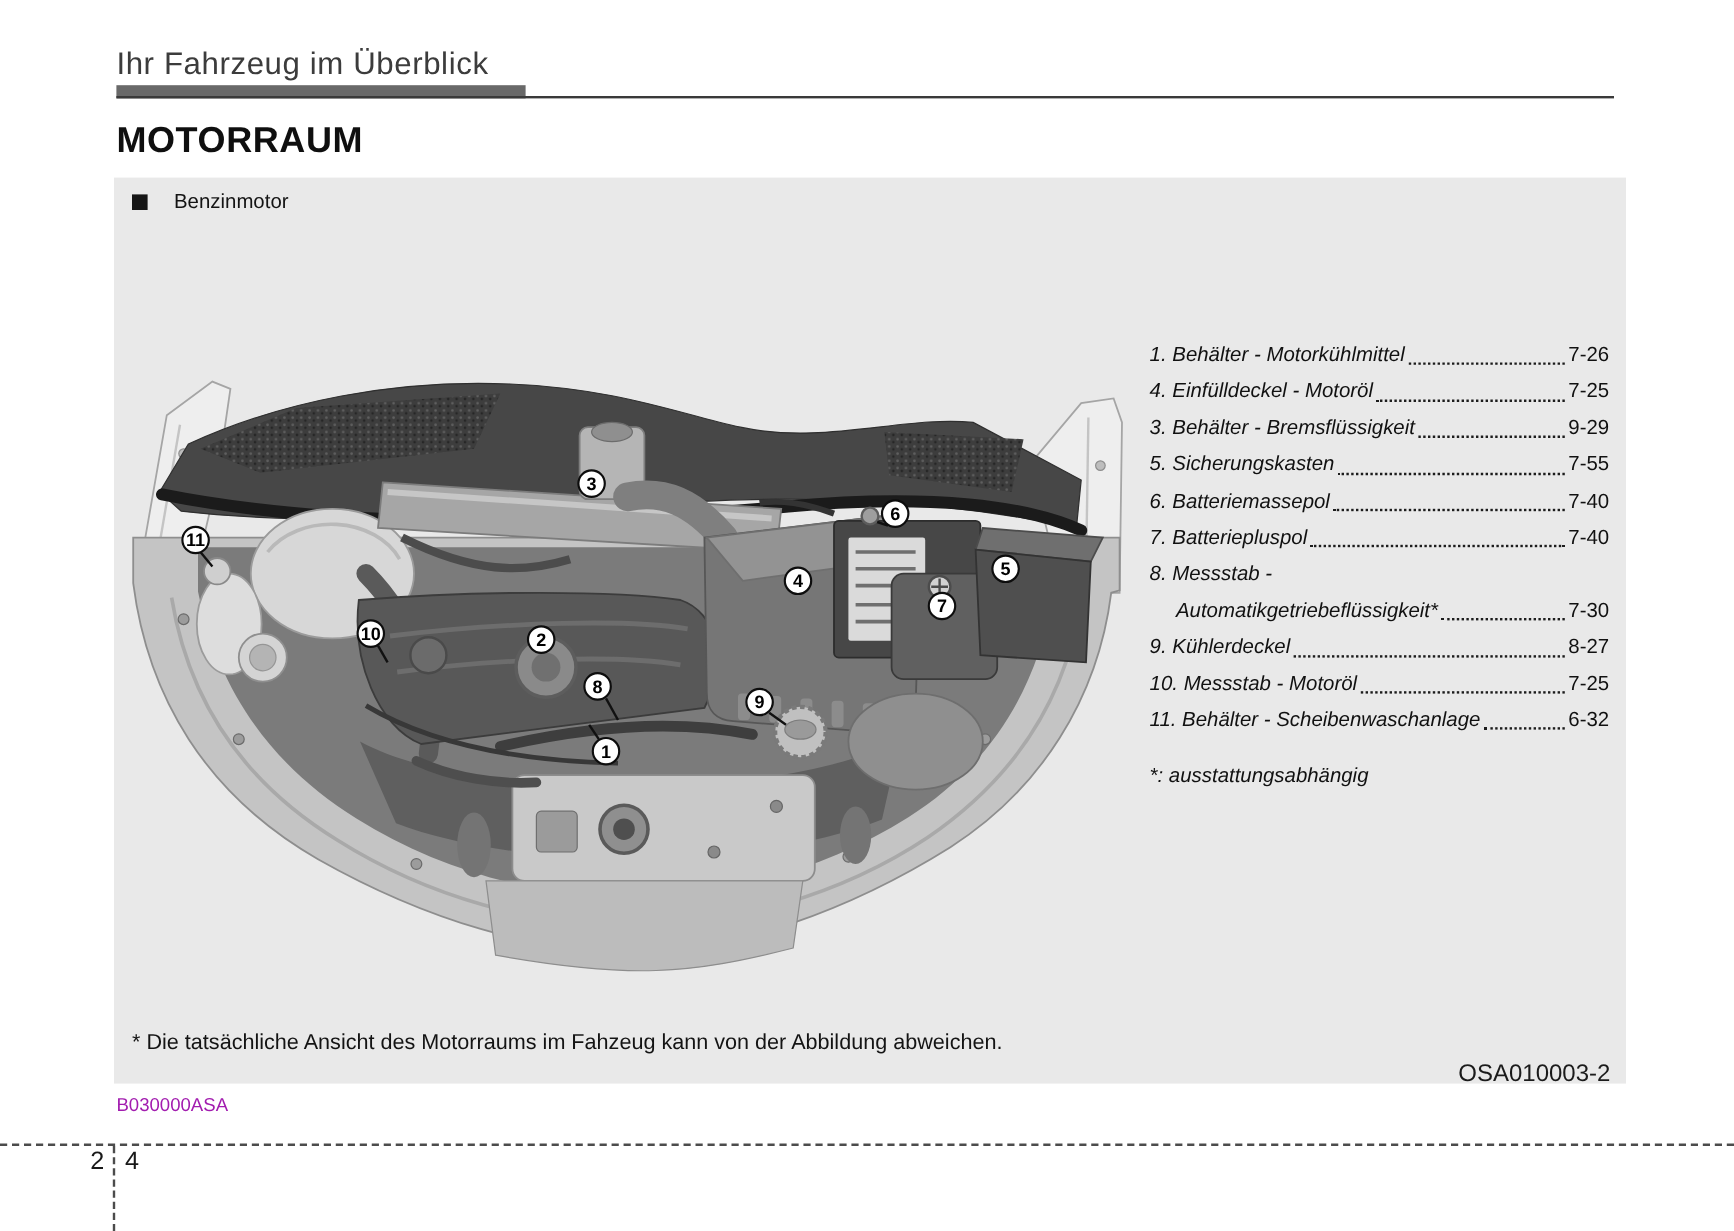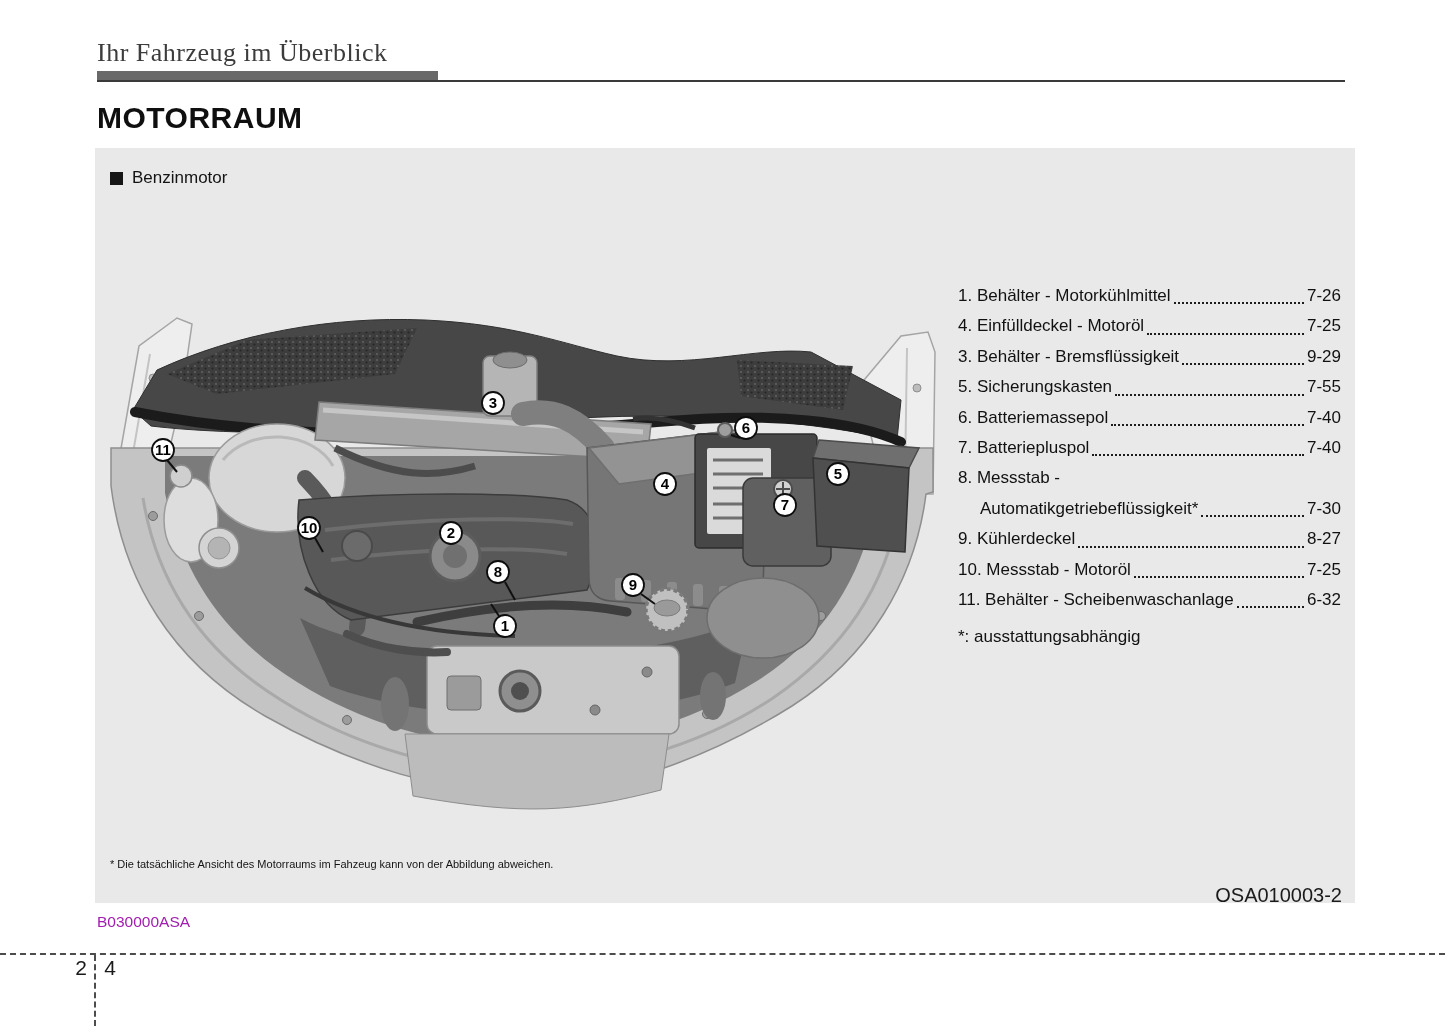--- a/index.html
+++ b/index.html
@@ -5,61 +5,61 @@
   html,body{margin:0;padding:0;}
   body{
     width:1445px;height:1026px;position:relative;overflow:hidden;
     background:#ffffff;
     font-family:"Liberation Sans", sans-serif;
     color:#1a1a1a;
   }
   
   .chapter-header{
     position:absolute;left:97px;top:38px;
-    font-family:Liberation Serif, serif;
+    font-family:Liberation Sans, sans-serif;
     font-size:26px;color:#3c3c3c;letter-spacing:0.5px;
   }
   .header-bar{position:absolute;left:97px;top:71px;width:341px;height:11px;background:#696969;}
   .header-rule{position:absolute;left:97px;top:80px;width:1248px;height:0;border-top:2px solid #3a3a3a;}
   .section-title{
     position:absolute;left:97px;top:101px;
     font-size:30px;font-weight:bold;color:#0f0f0f;letter-spacing:0.5px;
   }
   
   .figure-panel{
     position:absolute;left:95px;top:148px;width:1260px;height:755px;
     background:#e9e9e9;
   }
   .figure-caption{
-    position:absolute;left:15px;top:10px;display:flex;align-items:center;gap:9px;
-    font-size:17px;color:#141414;margin-top:10px;
+    position:absolute;left:15px;top:10px;display:flex;align-items:center;gap:22px;
+    font-size:17px;color:#141414;
   }
   .caption-square{width:13px;height:13px;background:#161616;display:inline-block;}
   .figure-footnote{
-    position:absolute;left:15px;top:710px;font-size:11px;color:#141414;white-space:nowrap;
+    position:absolute;left:15px;top:710px;font-size:18px;color:#141414;white-space:nowrap;
   }
   .figure-code{
     position:absolute;right:13px;top:736px;font-size:20px;color:#1b1b1b;
   }
   .engine-svg{position:absolute;left:0;top:0;}
   
   .legend{
     position:absolute;left:863px;top:133px;width:383px;
     font-size:17px;color:#111;
   }
   .lg-row{display:flex;line-height:30.4px;}
-  .lg-label{white-space:nowrap;}
+  .lg-label{white-space:nowrap;font-style:italic;}
   .lg-indent{padding-left:22px;}
   .lg-dots{flex:1 1 auto;position:relative;margin:0 2px;min-width:6px;}
   .lg-dots::after{
     content:"";position:absolute;left:1px;right:1px;bottom:7px;
     border-bottom:2.4px dotted #1c1c1c;
   }
   .lg-page{white-space:nowrap;}
-  .lg-note{margin-top:7px;}
+  .lg-note{margin-top:17px;}
   
   .doc-code{position:absolute;left:97px;top:913px;font-size:15.5px;color:#a21caf;}
   .crop-hline{position:absolute;left:0;top:953px;width:1445px;height:0;border-top:2px dashed #4c4c4c;}
   .crop-vline{position:absolute;left:94px;top:955px;height:71px;width:0;border-left:2px dashed #4c4c4c;}
   .page-num{position:absolute;top:956px;font-size:21px;color:#191919;}
   .page-num.left{left:71px;width:20px;text-align:center;}
   .page-num.right{left:100px;width:20px;text-align:center;}
 </style>
 </head>
 <body>

